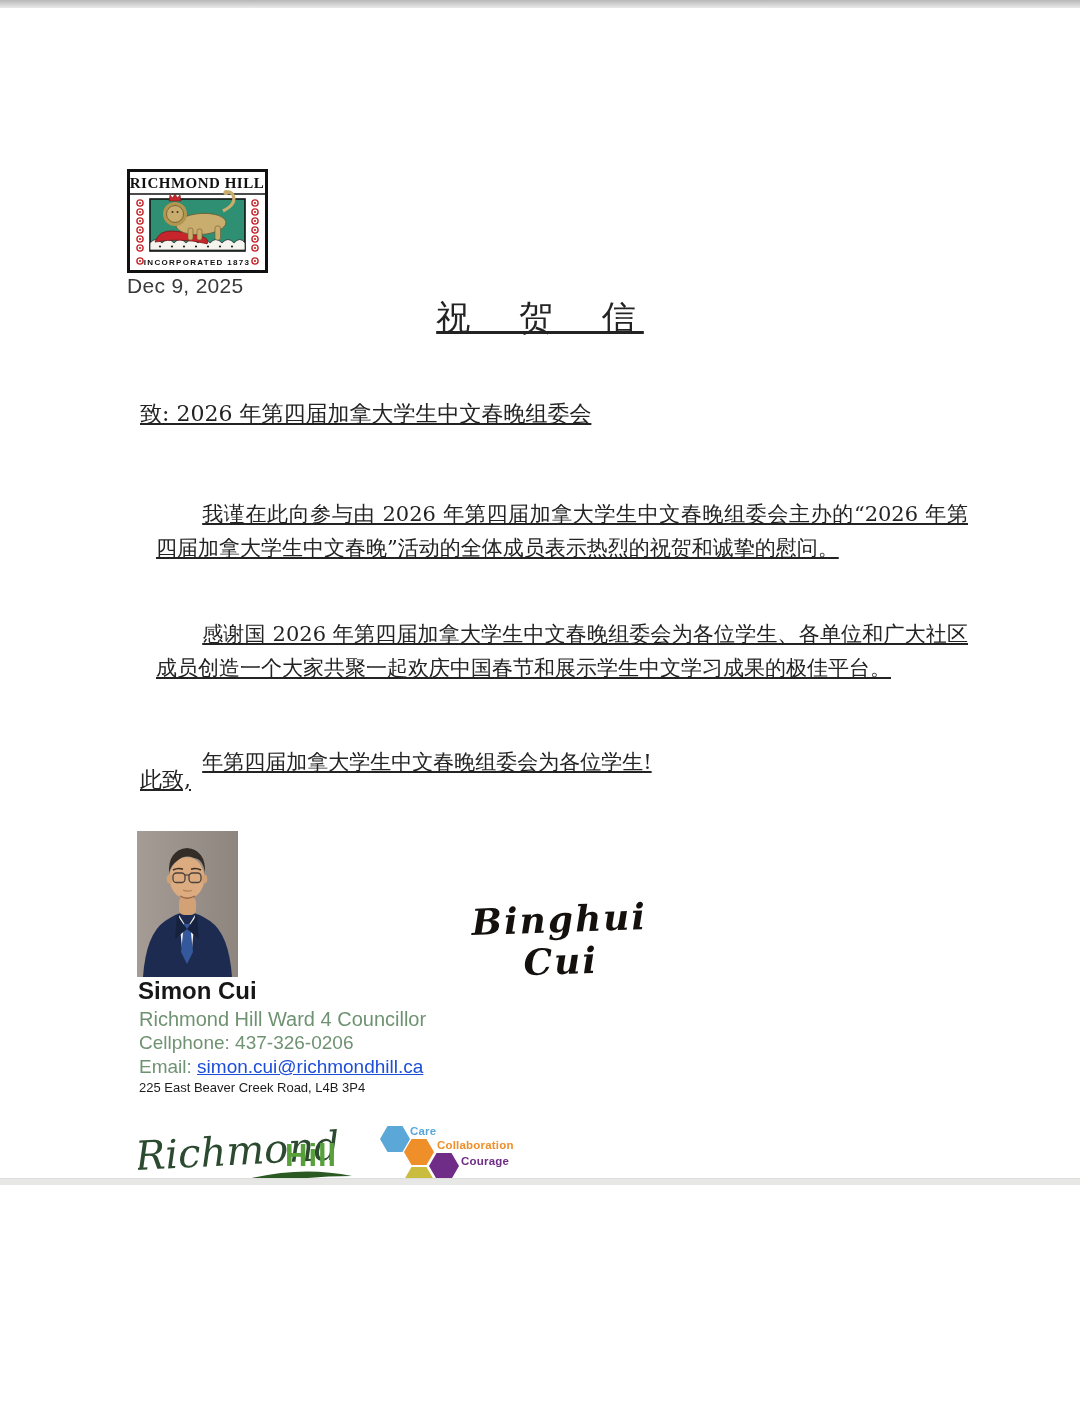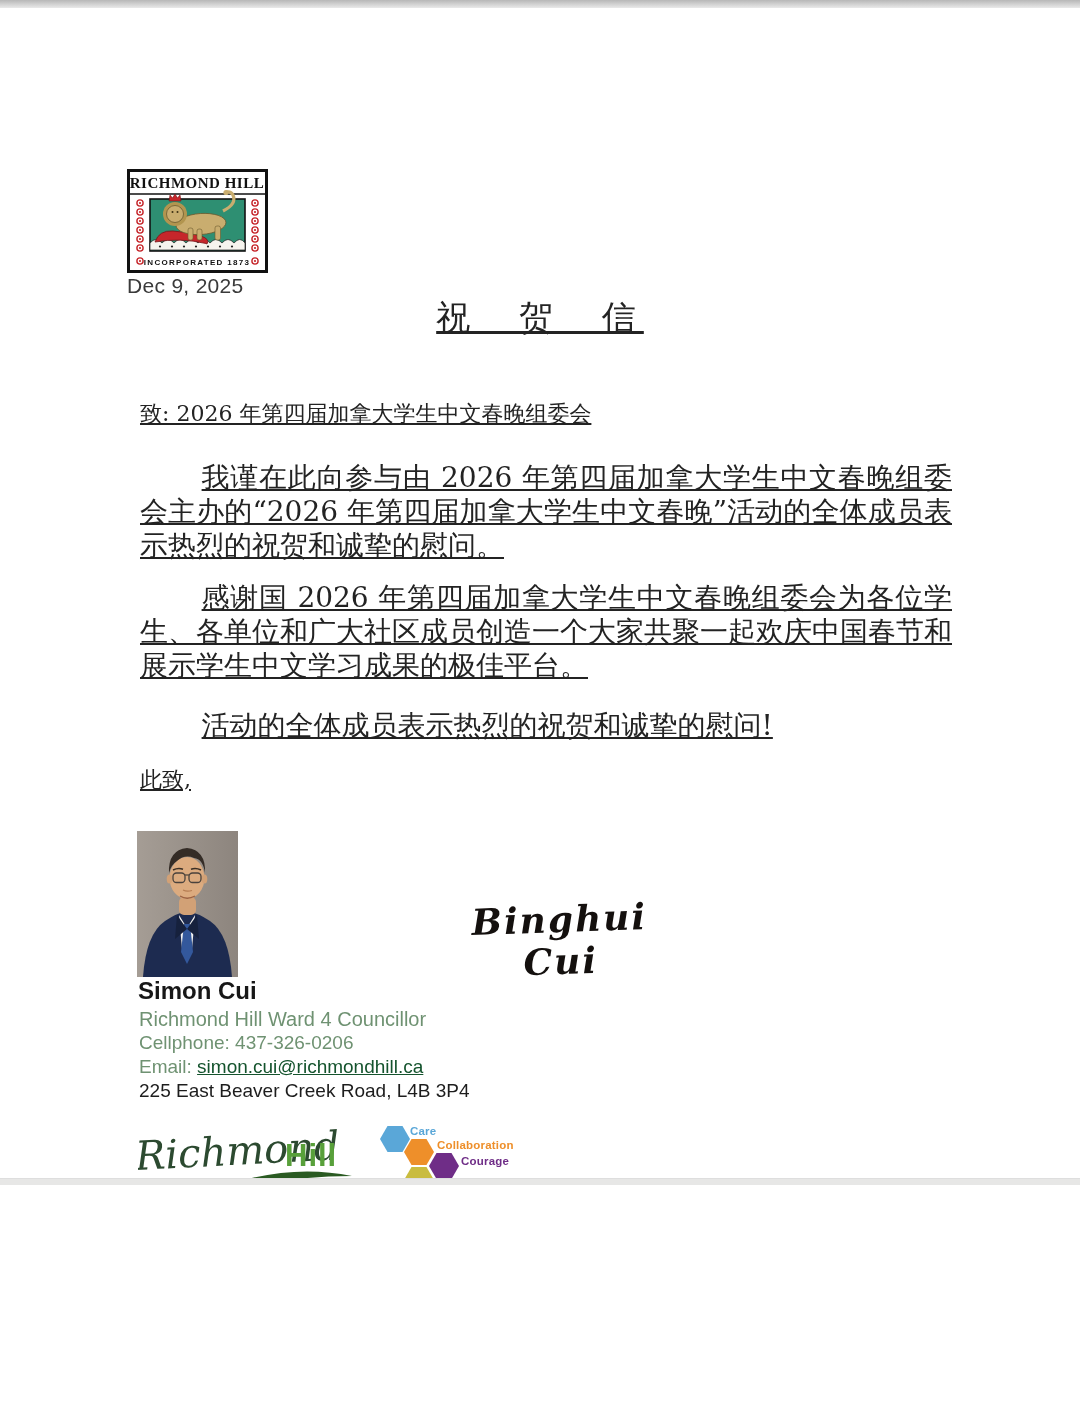--- a/index.html
+++ b/index.html
@@ -23,37 +23,37 @@
     letter-spacing:0.3px;
     text-align:right;
   }
   .doc-title {
     position:absolute; left:0; top:295px; width:100%; text-align:center;
     font-family:"DejaVu Serif","Liberation Serif",serif;
     font-size:34px; color:#222; letter-spacing:8px; word-spacing:22px; font-weight:500;
   }
   .cn { font-family:"DejaVu Serif","Liberation Serif",serif; color:#232323;text-decoration:underline; }
   .salutation { position:absolute; left:140px; top:399px; font-size:22px; }
-  .para { position:absolute; left:140px; width:812px; font-size:28px; line-height:34px;
-          text-indent:2.2em; text-align:justify; }
+  .para { position:absolute; left:156px; width:812px; font-size:21px; line-height:34px;
+          text-indent:2.2em; text-align:justify;margin-top:36px; }
   .para-1 { top:461px; }
   .para-2 { top:581px; }
   .para-3 { top:709px; }
   .closing { position:absolute; left:140px; top:765px; font-size:22px; }
   .portrait { position:absolute; left:137px; top:831px; width:101px; height:146px; }
   .signature {
     position:absolute; left:430px; top:898px; width:260px; text-align:center;
     font-family:"DejaVu Serif","Liberation Serif",serif; font-style:italic; font-weight:bold;
     font-size:36px; color:#14100e; letter-spacing:2px; transform:rotate(-2deg);
   }
   .sig-name { position:absolute; left:138px; top:977px; font-size:24px; font-weight:bold; color:#171717; }
   .sig-role { position:absolute; left:139px; top:1008px; font-size:20px;text-align:center; }
   .sig-cell { position:absolute; left:139px; top:1032px; font-size:19px; }
   .sig-email { position:absolute; left:139px; top:1056px; font-size:19px; }
-  .sig-addr { position:absolute; left:139px; top:1080px; font-size:19px; color:#1d1d1d; }
+  .sig-addr { position:absolute; left:139px; top:1080px; font-size:13px; color:#1d1d1d; }
   .green-text { color:#6f9272; }
   .email-link { text-decoration:underline; cursor:pointer; }
   .wordmark { position:absolute; left:138px; top:1122px; width:218px; height:80px; }
   .values-logo { position:absolute; left:378px; top:1115px; width:140px; height:95px; }
   .hex {
     position:absolute; width:30px; height:26px;
     clip-path:polygon(25% 0%, 75% 0%, 100% 50%, 75% 100%, 25% 100%, 0% 50%);
   }
   .hex-care { left:2px; top:11px; }
   .hex-collab { left:26px; top:24px; }
@@ -129,21 +129,21 @@
   </div>
 
   <div class="doc-date">Dec 9, 2025</div>
 
   <div class="doc-title cn">祝 贺 信</div>
 
   <div class="salutation cn">致: 2026 年第四届加拿大学生中文春晚组委会</div>
 
   <p class="para para-1 cn">我谨在此向参与由 2026 年第四届加拿大学生中文春晚组委会主办的“2026 年第四届加拿大学生中文春晚”活动的全体成员表示热烈的祝贺和诚挚的慰问。</p>
   <p class="para para-2 cn">感谢国 2026 年第四届加拿大学生中文春晚组委会为各位学生、各单位和广大社区成员创造一个大家共聚一起欢庆中国春节和展示学生中文学习成果的极佳平台。</p>
-  <p class="para para-3 cn">活动的全体成员表示热烈的祝贺和诚挚的慰问!</p>
+  <p class="para para-3 cn">年第四届加拿大学生中文春晚组委会为各位学生!</p>
 
   <div class="closing cn">此致,</div>
 
   <div class="portrait">
     <svg width="101" height="146" viewBox="0 0 101 146">
       <defs>
         <linearGradient id="pbg" x1="0" y1="0" x2="1" y2="0">
           <stop offset="0" stop-color="#a59d95"></stop>
             <stop offset="1" stop-color="#8d857e"></stop>
         </linearGradient>
@@ -167,21 +167,21 @@
       <path d="M46,59 q4,2 9,0.4" stroke="#b67d52" stroke-width="1.1" fill="none"></path>
       <path d="M43,65 q7,4.5 15,0" stroke="#9c6243" stroke-width="1.4" fill="none"></path>
     </svg>
   </div>
 
   <div class="signature">Binghui Cui</div>
 
   <div class="sig-name">Simon Cui</div>
   <div class="sig-role green-text" style="color: rgb(111, 146, 114);">Richmond Hill Ward 4 Councillor</div>
   <div class="sig-cell green-text" style="color: rgb(111, 146, 114);">Cellphone: 437-326-0206</div>
-  <div class="sig-email"><span class="green-text" style="color: rgb(111, 146, 114);">Email: </span><span class="email-link" style="color: #14532d;">simon.cui@richmondhill.ca</span></div>
+  <div class="sig-email"><span class="green-text" style="color: rgb(111, 146, 114);">Email: </span><span class="email-link" style="color: #1d4ed8;">simon.cui@richmondhill.ca</span></div>
   <div class="sig-addr">225 East Beaver Creek Road, L4B 3P4</div>
 
   <div class="wordmark">
     <svg width="218" height="80" viewBox="0 0 218 80">
       <text x="-2" y="48" font-family="DejaVu Serif, Liberation Serif, serif" font-style="italic" font-size="40" fill="#2c4a30" transform="rotate(-3 0 48)">Richmond</text>
       <text x="147" y="44" font-family="Liberation Sans, sans-serif" font-weight="bold" font-size="31" fill="#58a03a" letter-spacing="1">Hill</text>
       <path d="M92,62 Q155,42 214,54 Q158,54 95,67 Z" fill="#2a5a22"></path>
       <path d="M48,73 Q92,58 132,62 Q92,66 51,77 Z" fill="#7ab648"></path>
     </svg>
   </div>

